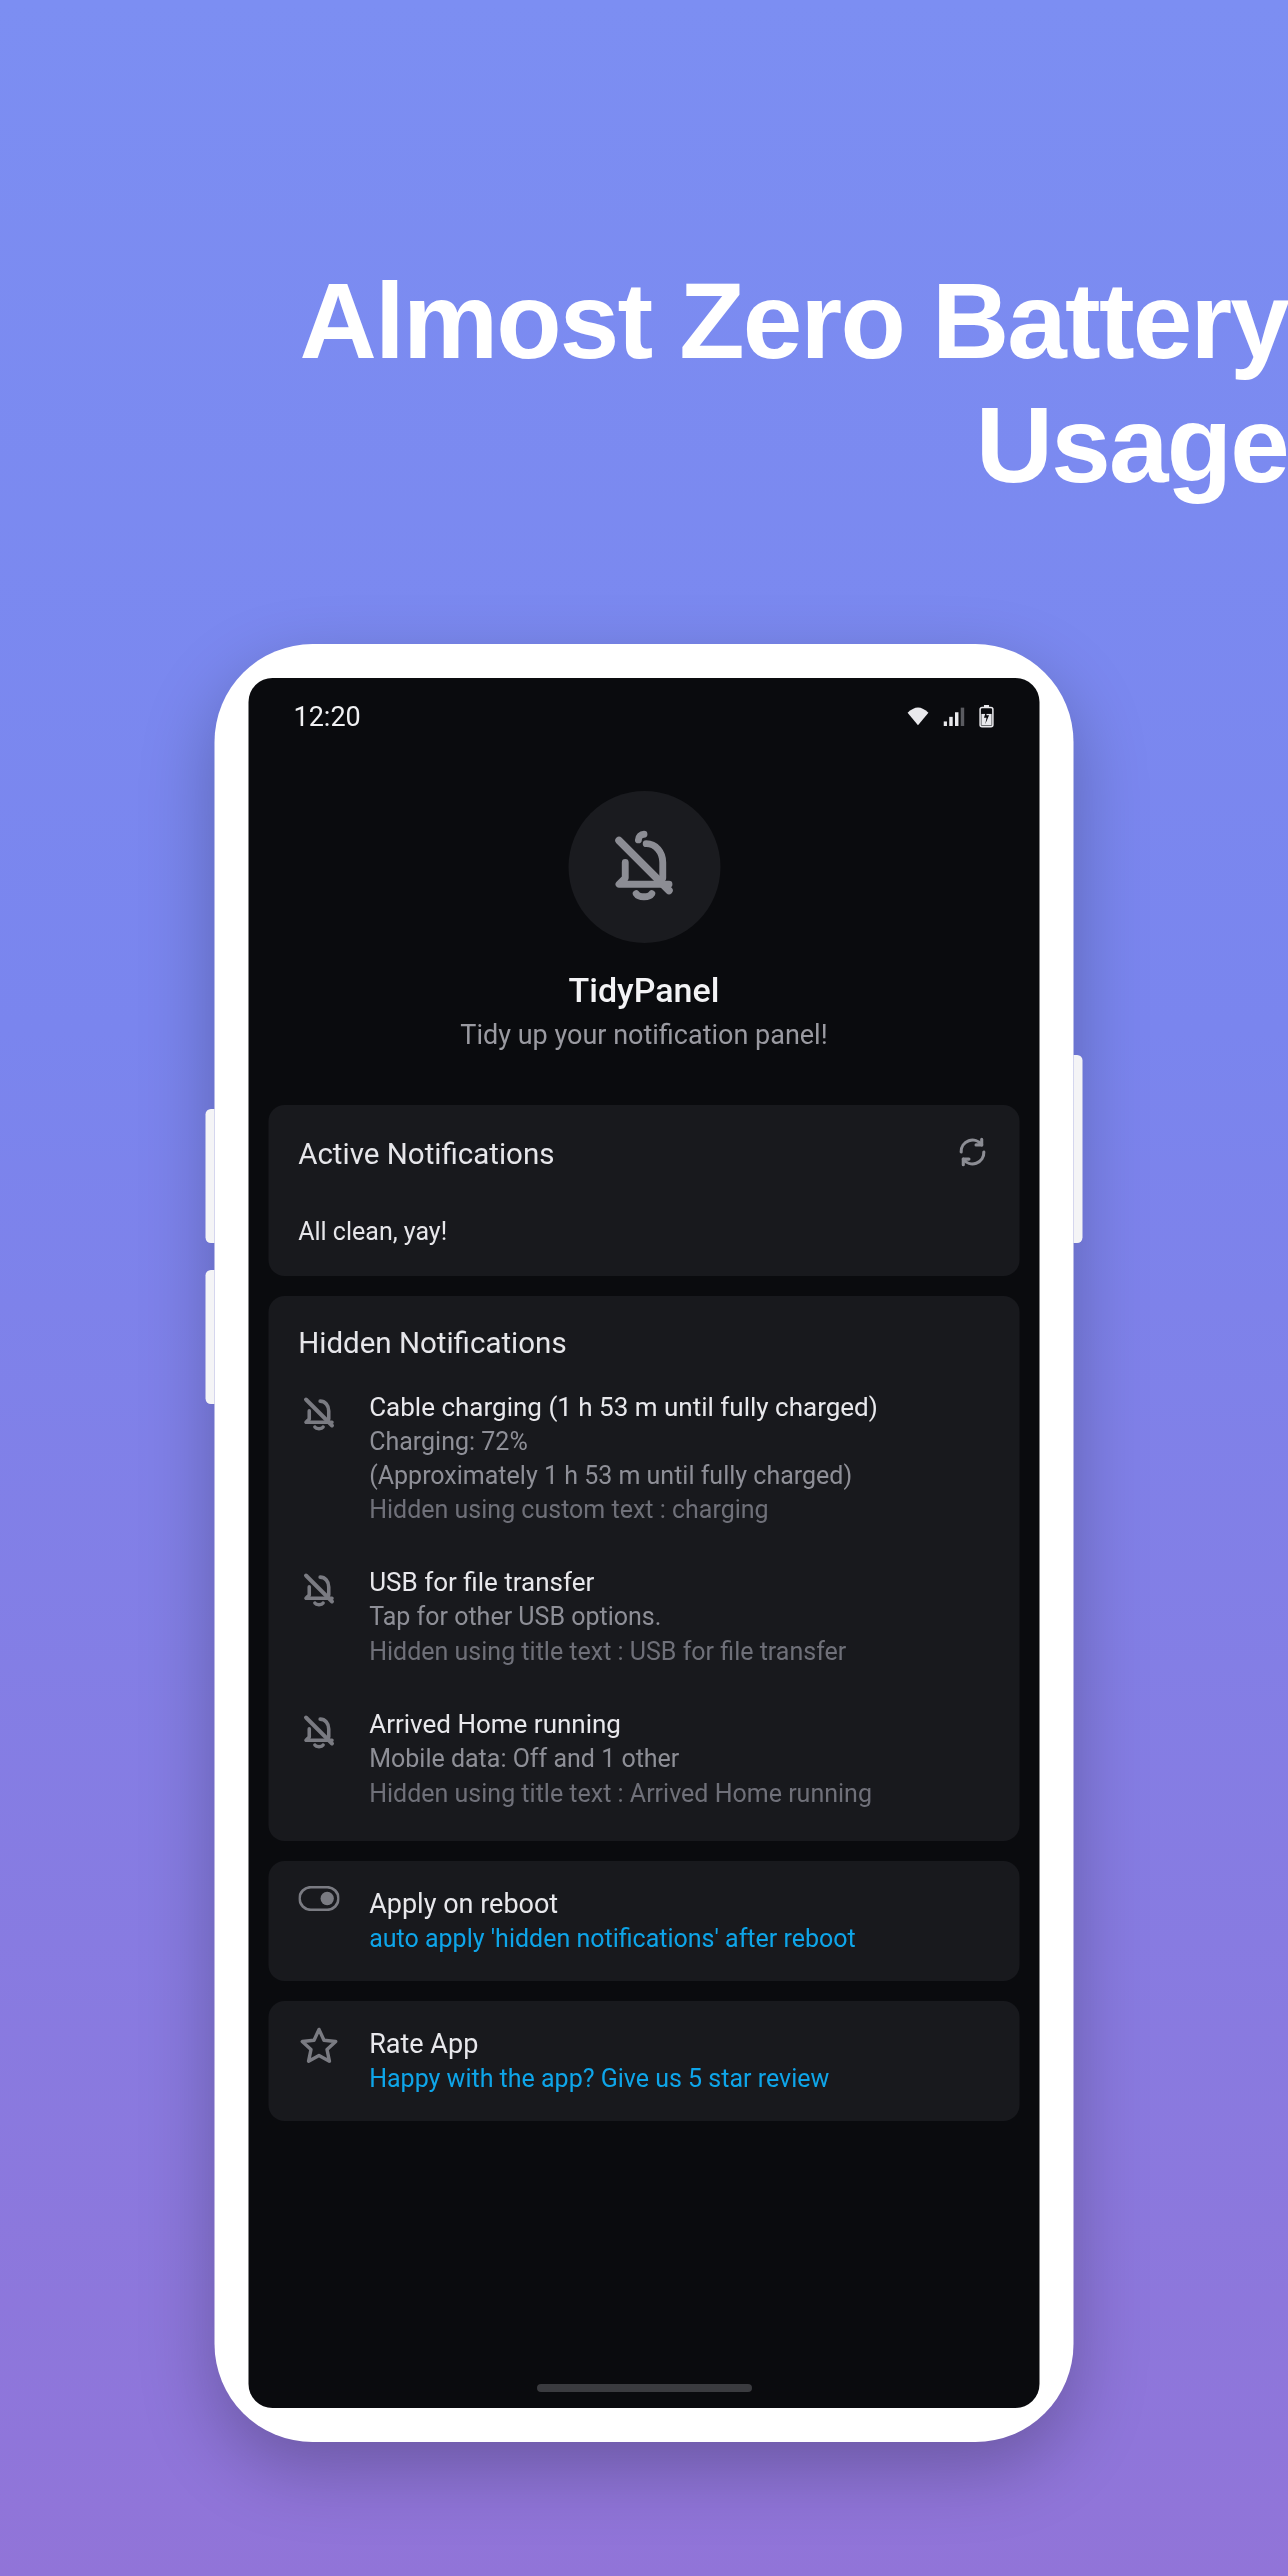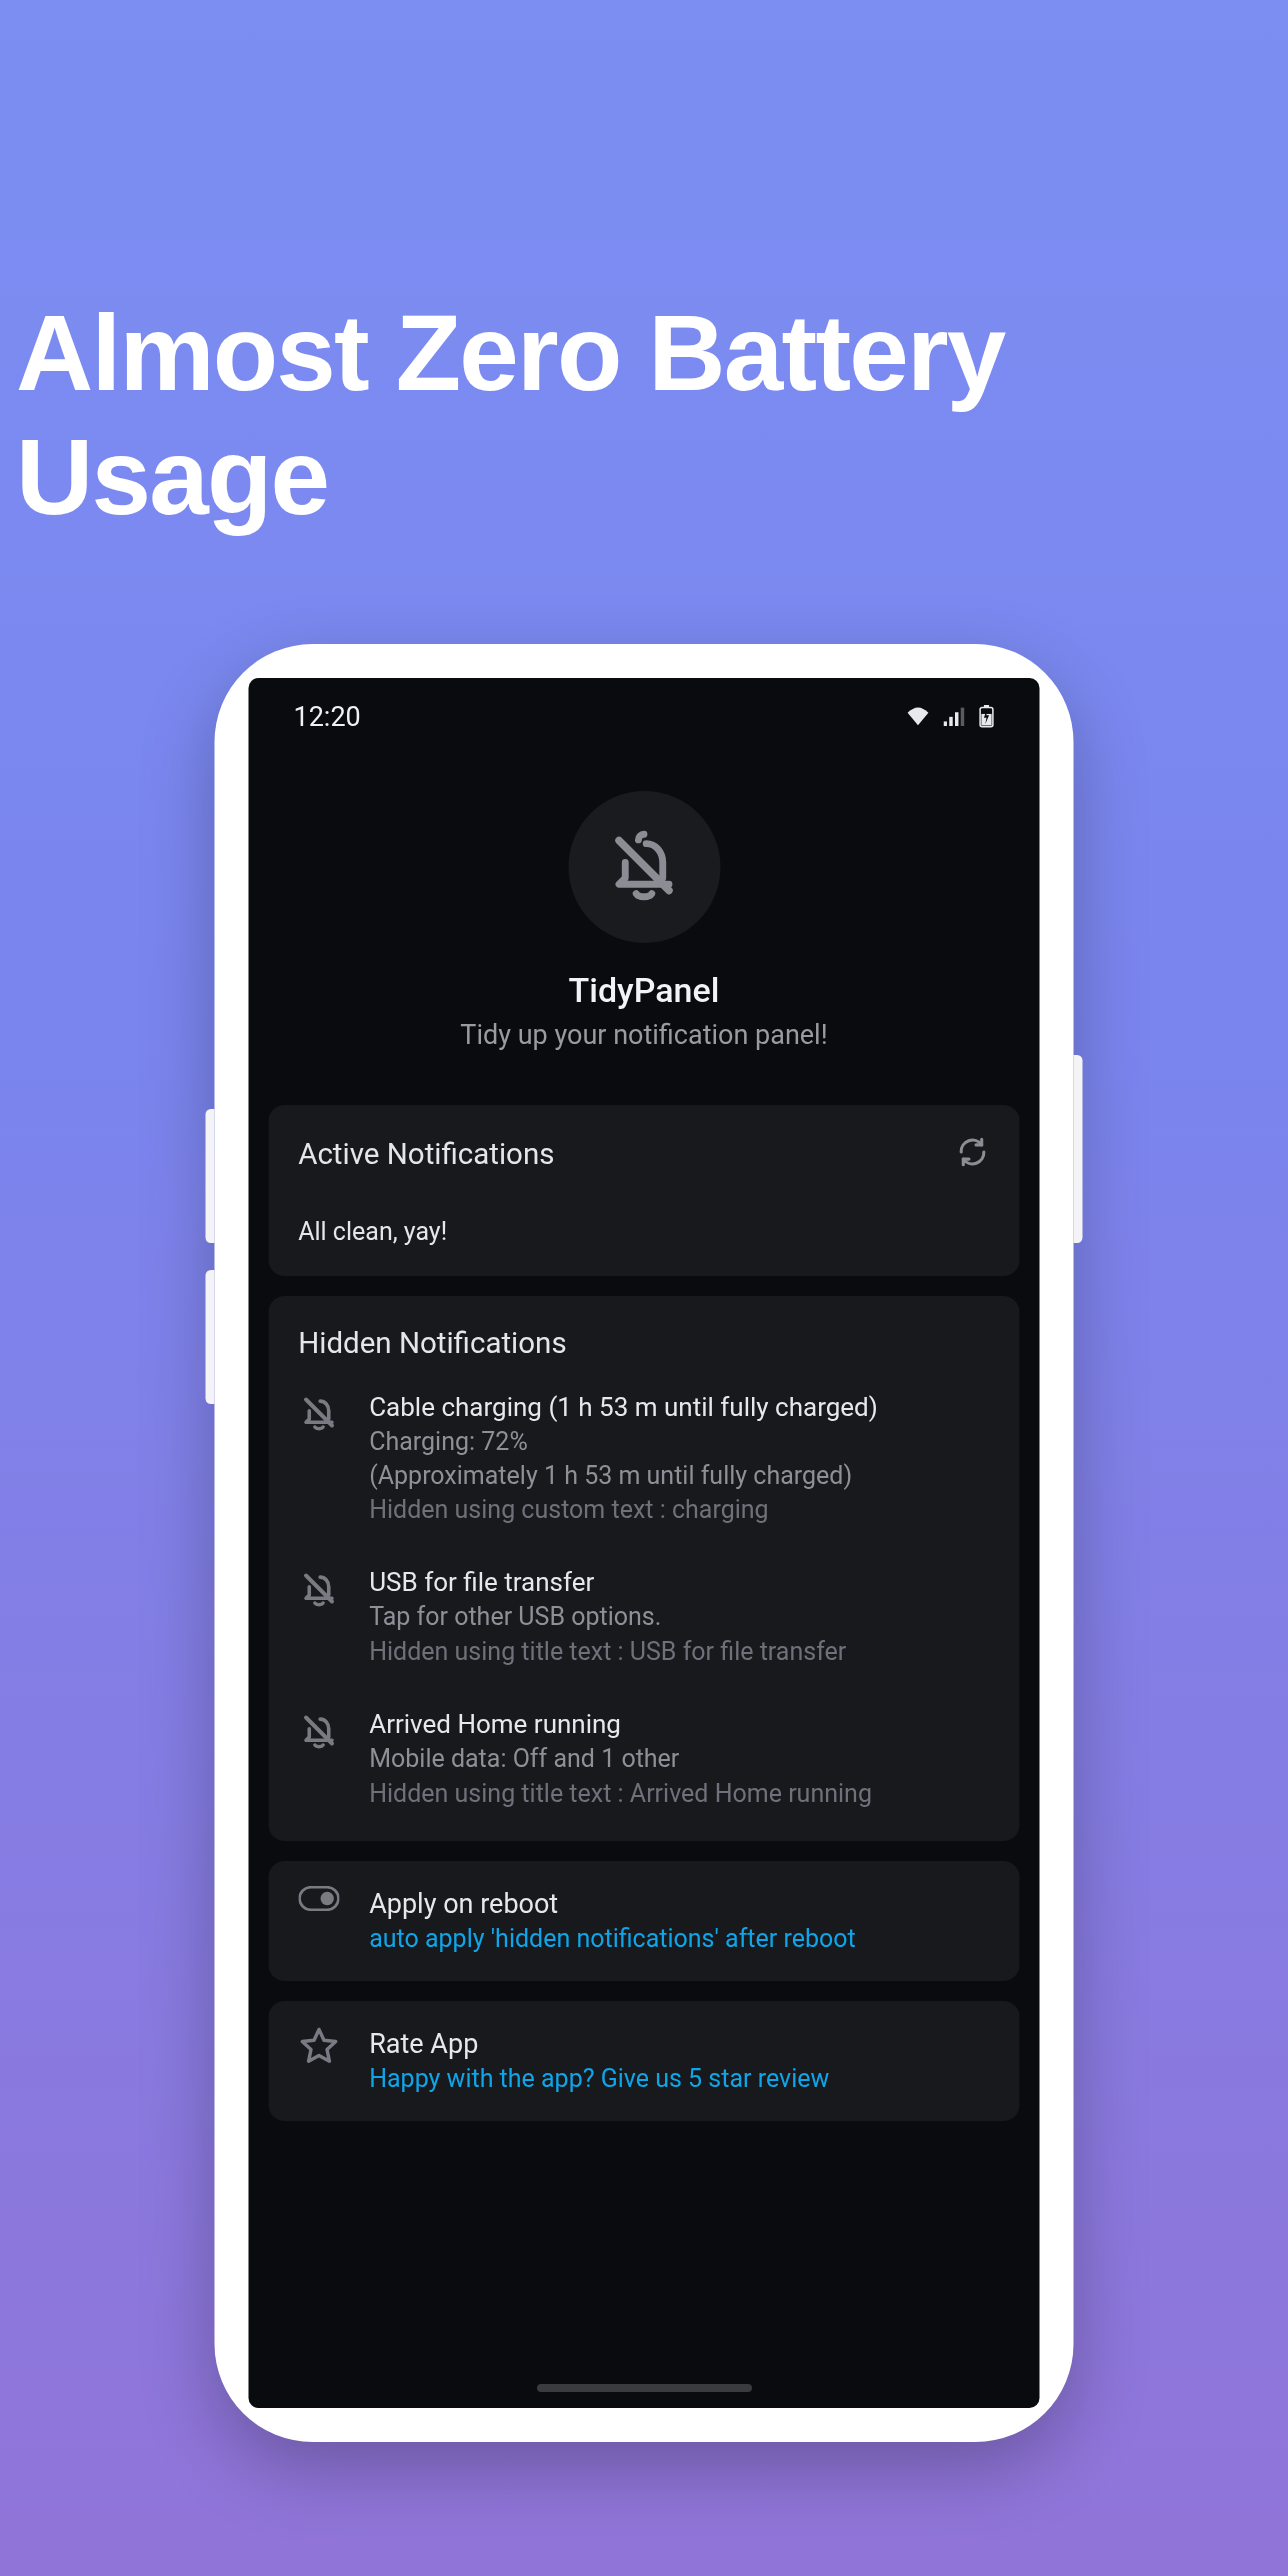--- a/index.html
+++ b/index.html
@@ -15,28 +15,27 @@
     height: 2576px;
     background: linear-gradient(180deg, #7c8ef2 0%, #7a85ee 40%, #9174d8 100%);
     position: relative;
     overflow: hidden;
   }
   .headline {
     position: absolute;
     top: 259px;
     left: 16px;
     right: 0;
-    text-align: left;
+    text-align: right;
     color: #ffffff;
     font-weight: 700;
     font-size: 107px;
     letter-spacing: -1.8px;
     font-family: "Helvetica Neue", Arial, sans-serif;
     font-stretch: condensed;
-    margin-top: 32px;
   }
 
   
   .phone {
     position: absolute;
     top: 644px;
     left: 50%;
     transform: translateX(-50%);
     width: 859px;
     height: 1798px;
@@ -64,21 +63,21 @@
     border-radius: 0 5.4px 5.4px 0;
   }
 
   .screen {
     position: absolute;
     top: 34px;
     left: 34px;
     right: 34px;
     bottom: 34px;
     background: #0a0b0e;
-    border-radius: 10px;
+    border-radius: 24px;
     overflow: hidden;
     color: #e7e7ea;
   }
 
   
   .statusbar {
     height: 77px;
     display: flex;
     align-items: center;
     justify-content: space-between;

